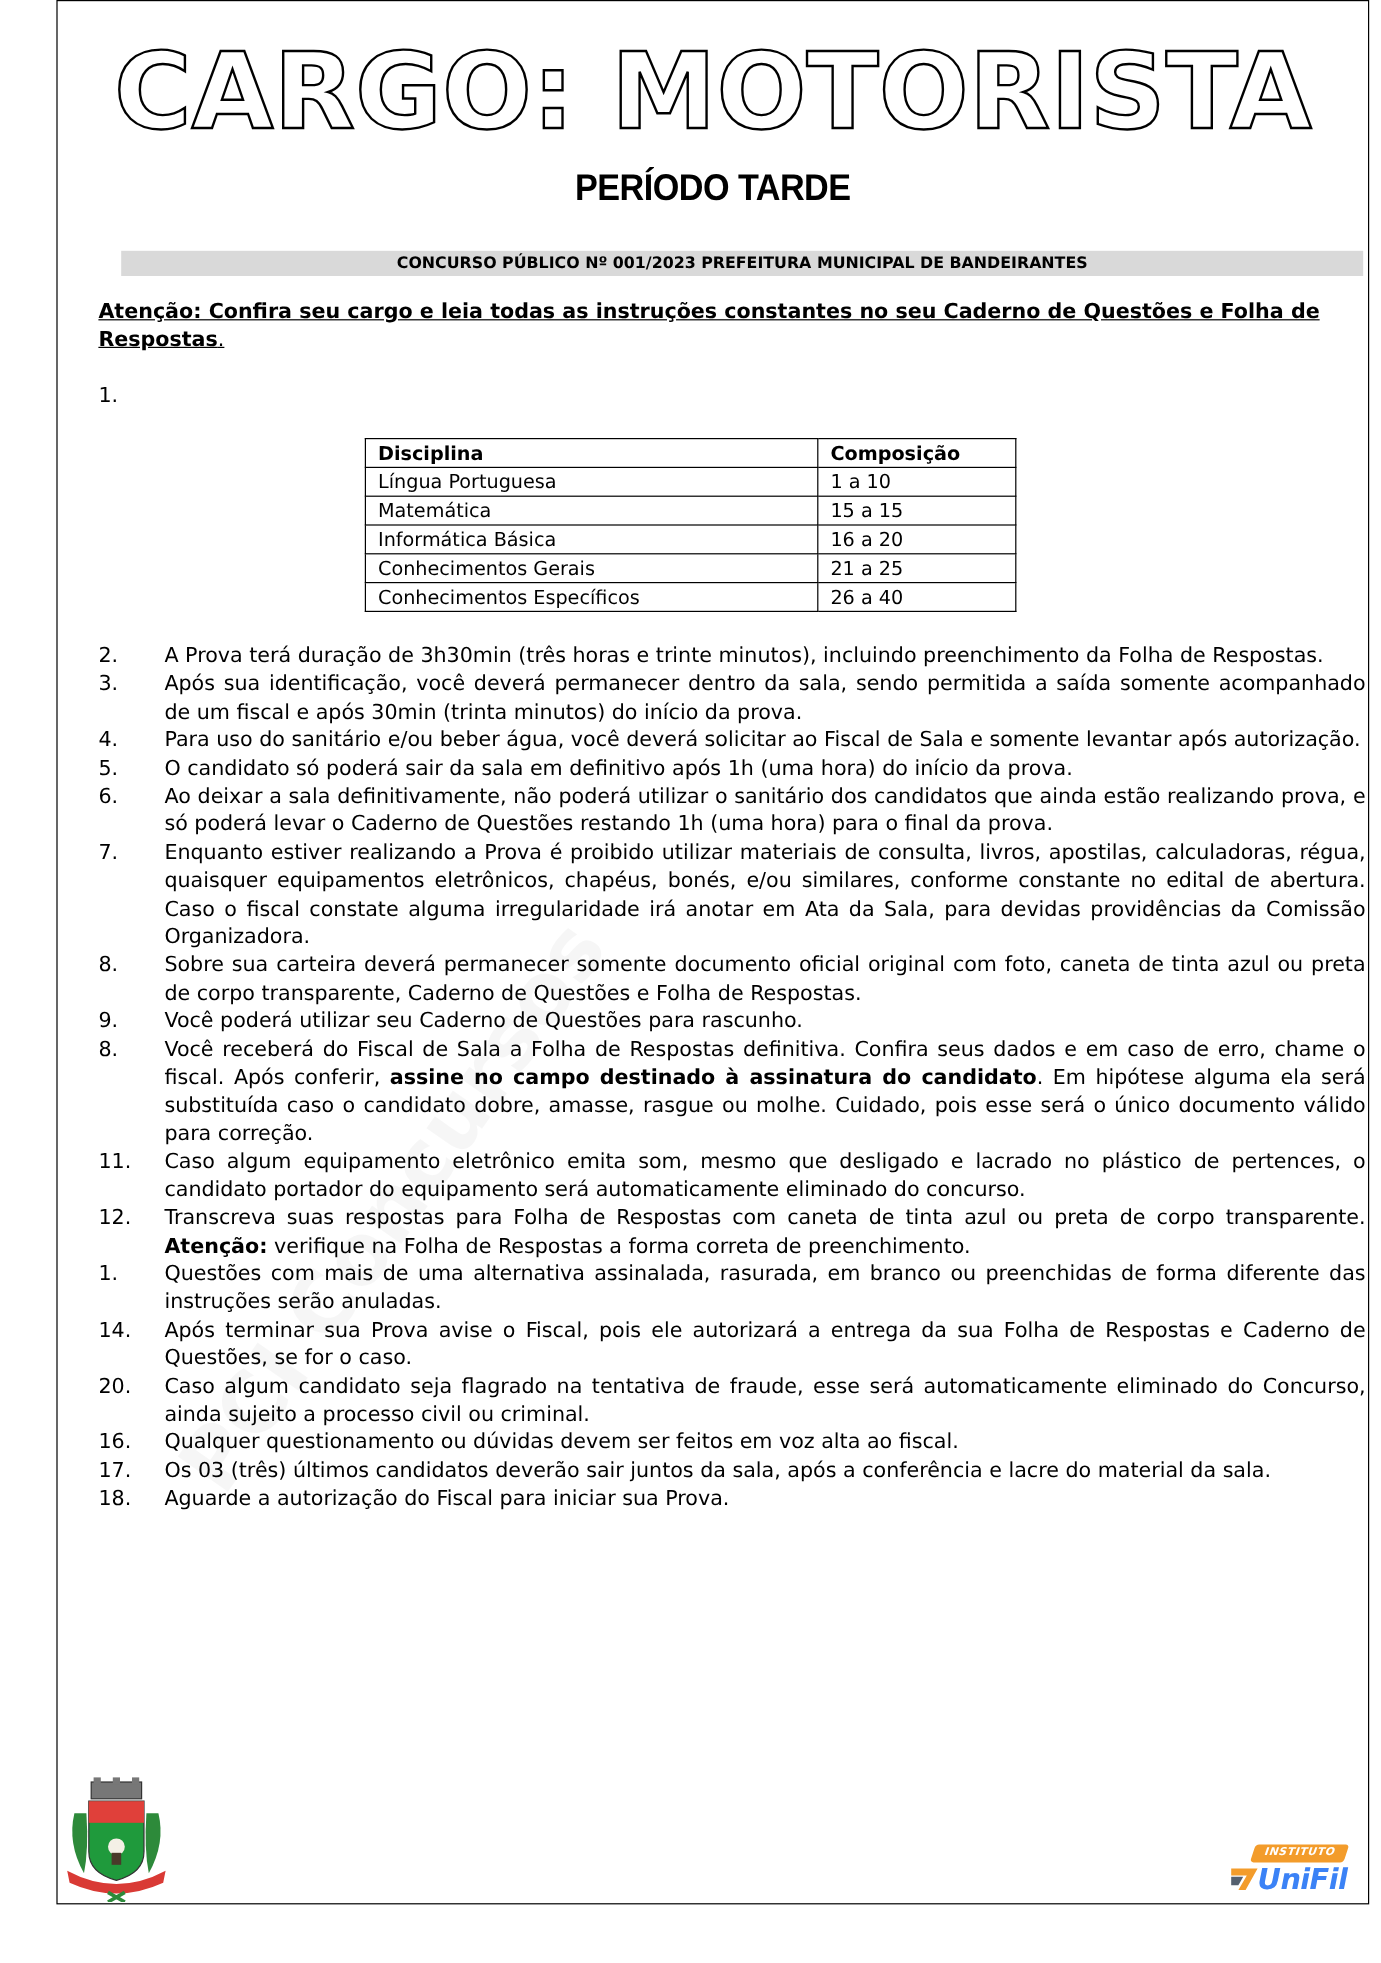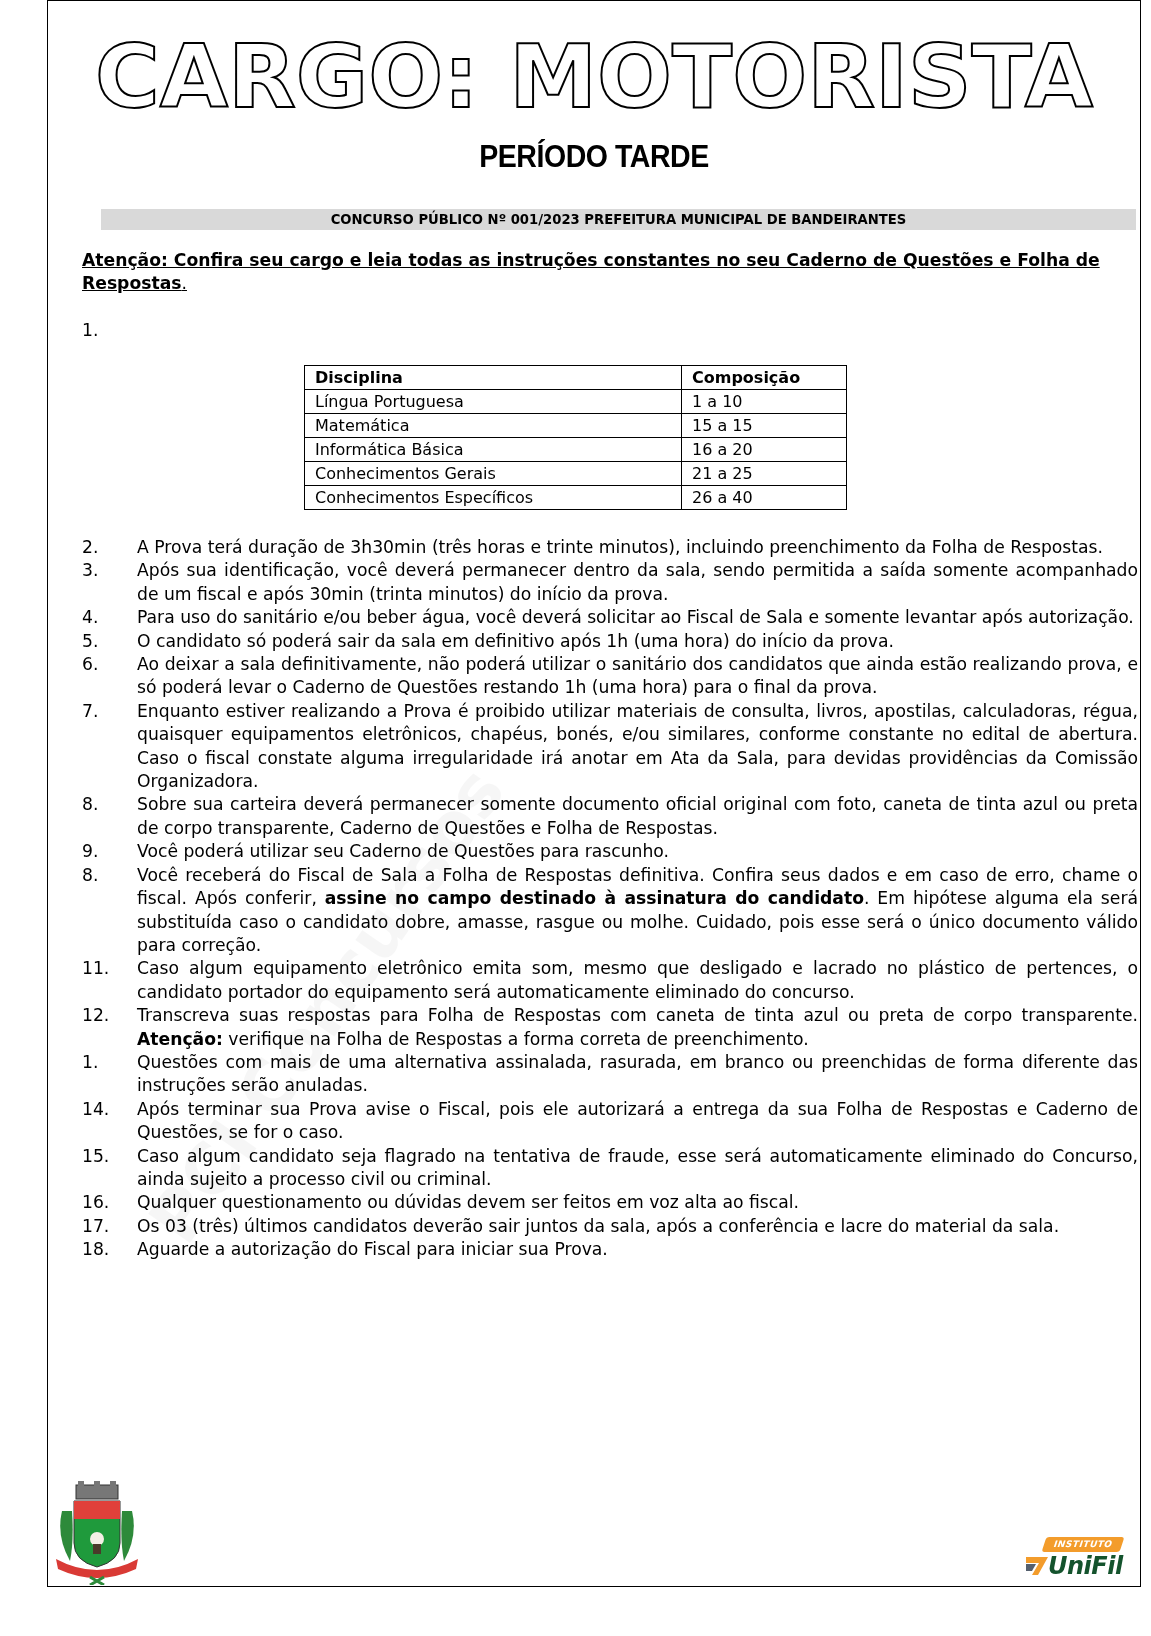--- a/index.html
+++ b/index.html
@@ -19,21 +19,21 @@
     .list-2 { top: 535px; }
     table.disc { position: absolute; left: 256px; top: 364px; border-collapse: collapse; font-size: 16px; }
     table.disc td, table.disc th { border: 1px solid #000; padding: 0 10px; height: 23px; line-height: 22px; text-align: left; white-space: nowrap; }
     table.disc th { font-weight: bold; }
     table.disc td.c1, table.disc th.c1 { width: 356px; }
     table.disc td.c2, table.disc th.c2 { width: 144px; }
     .watermark { position: absolute; left: 85px; top: 1210px; font-family: "DejaVu Sans", sans-serif; font-weight: bold; font-size: 70px; color: rgba(0,0,0,0.035); transform: rotate(-55deg); transform-origin: left top; white-space: nowrap; pointer-events: none; }
     .crest { position: absolute; left: 4px; top: 1480px; width: 90px; height: 104px; }
     .unifil { position: absolute; right: 4px; top: 1534px; width: 114px; height: 46px; }
     .unifil .inst { position: absolute; left: 22px; top: 2px; width: 78px; height: 15px; background: #f39c2b; transform: skewX(-18deg); border-radius: 3px; color: #fff; font-family: "DejaVu Sans", sans-serif; font-weight: bold; font-size: 9px; line-height: 15px; text-align: center; letter-spacing: 0.5px; }
-    .unifil .uni { position: absolute; left: 26px; top: 17px; font-family: "DejaVu Sans", sans-serif; font-weight: bold; font-style: italic; font-size: 24px; color: #14532d; letter-spacing: -0.5px; }
+    .unifil .uni { position: absolute; left: 26px; top: 17px; font-family: "DejaVu Sans", sans-serif; font-weight: bold; font-style: italic; font-size: 24px; color: #3b82f6; letter-spacing: -0.5px; }
     .unifil .mark { position: absolute; left: 2px; top: 20px; width: 26px; height: 22px; }
   </style>
 </head>
 <body>
 
 <div class="page">
 
   <div class="cargo-title">
     <svg viewBox="0 0 1094 90" preserveAspectRatio="none">
       <text id="cargo-text" x="547" y="76" text-anchor="middle" textLength="1000" lengthAdjust="spacingAndGlyphs" font-family="DejaVu Sans, sans-serif" font-weight="bold" font-size="88" fill="#ffffff" stroke="#000000" stroke-width="2">CARGO: MOTORISTA</text>
@@ -132,21 +132,21 @@
     </div>
     <div class="item">
       <span class="num">1.</span>
       <span>Questões com mais de uma alternativa assinalada, rasurada, em branco ou preenchidas de forma diferente das instruções serão anuladas.</span>
     </div>
     <div class="item">
       <span class="num">14.</span>
       <span>Após terminar sua Prova avise o Fiscal, pois ele autorizará a entrega da sua Folha de Respostas e Caderno de Questões, se for o caso.</span>
     </div>
     <div class="item">
-      <span class="num">15.</span>
+      <span class="num">20.</span>
       <span>Caso algum candidato seja flagrado na tentativa de fraude, esse será automaticamente eliminado do Concurso, ainda sujeito a processo civil ou criminal.</span>
     </div>
     <div class="item">
       <span class="num">16.</span>
       <span>Qualquer questionamento ou dúvidas devem ser feitos em voz alta ao fiscal.</span>
     </div>
     <div class="item">
       <span class="num">17.</span>
       <span>Os 03 (três) últimos candidatos deverão sair juntos da sala, após a conferência e lacre do material da sala.</span>
     </div>

